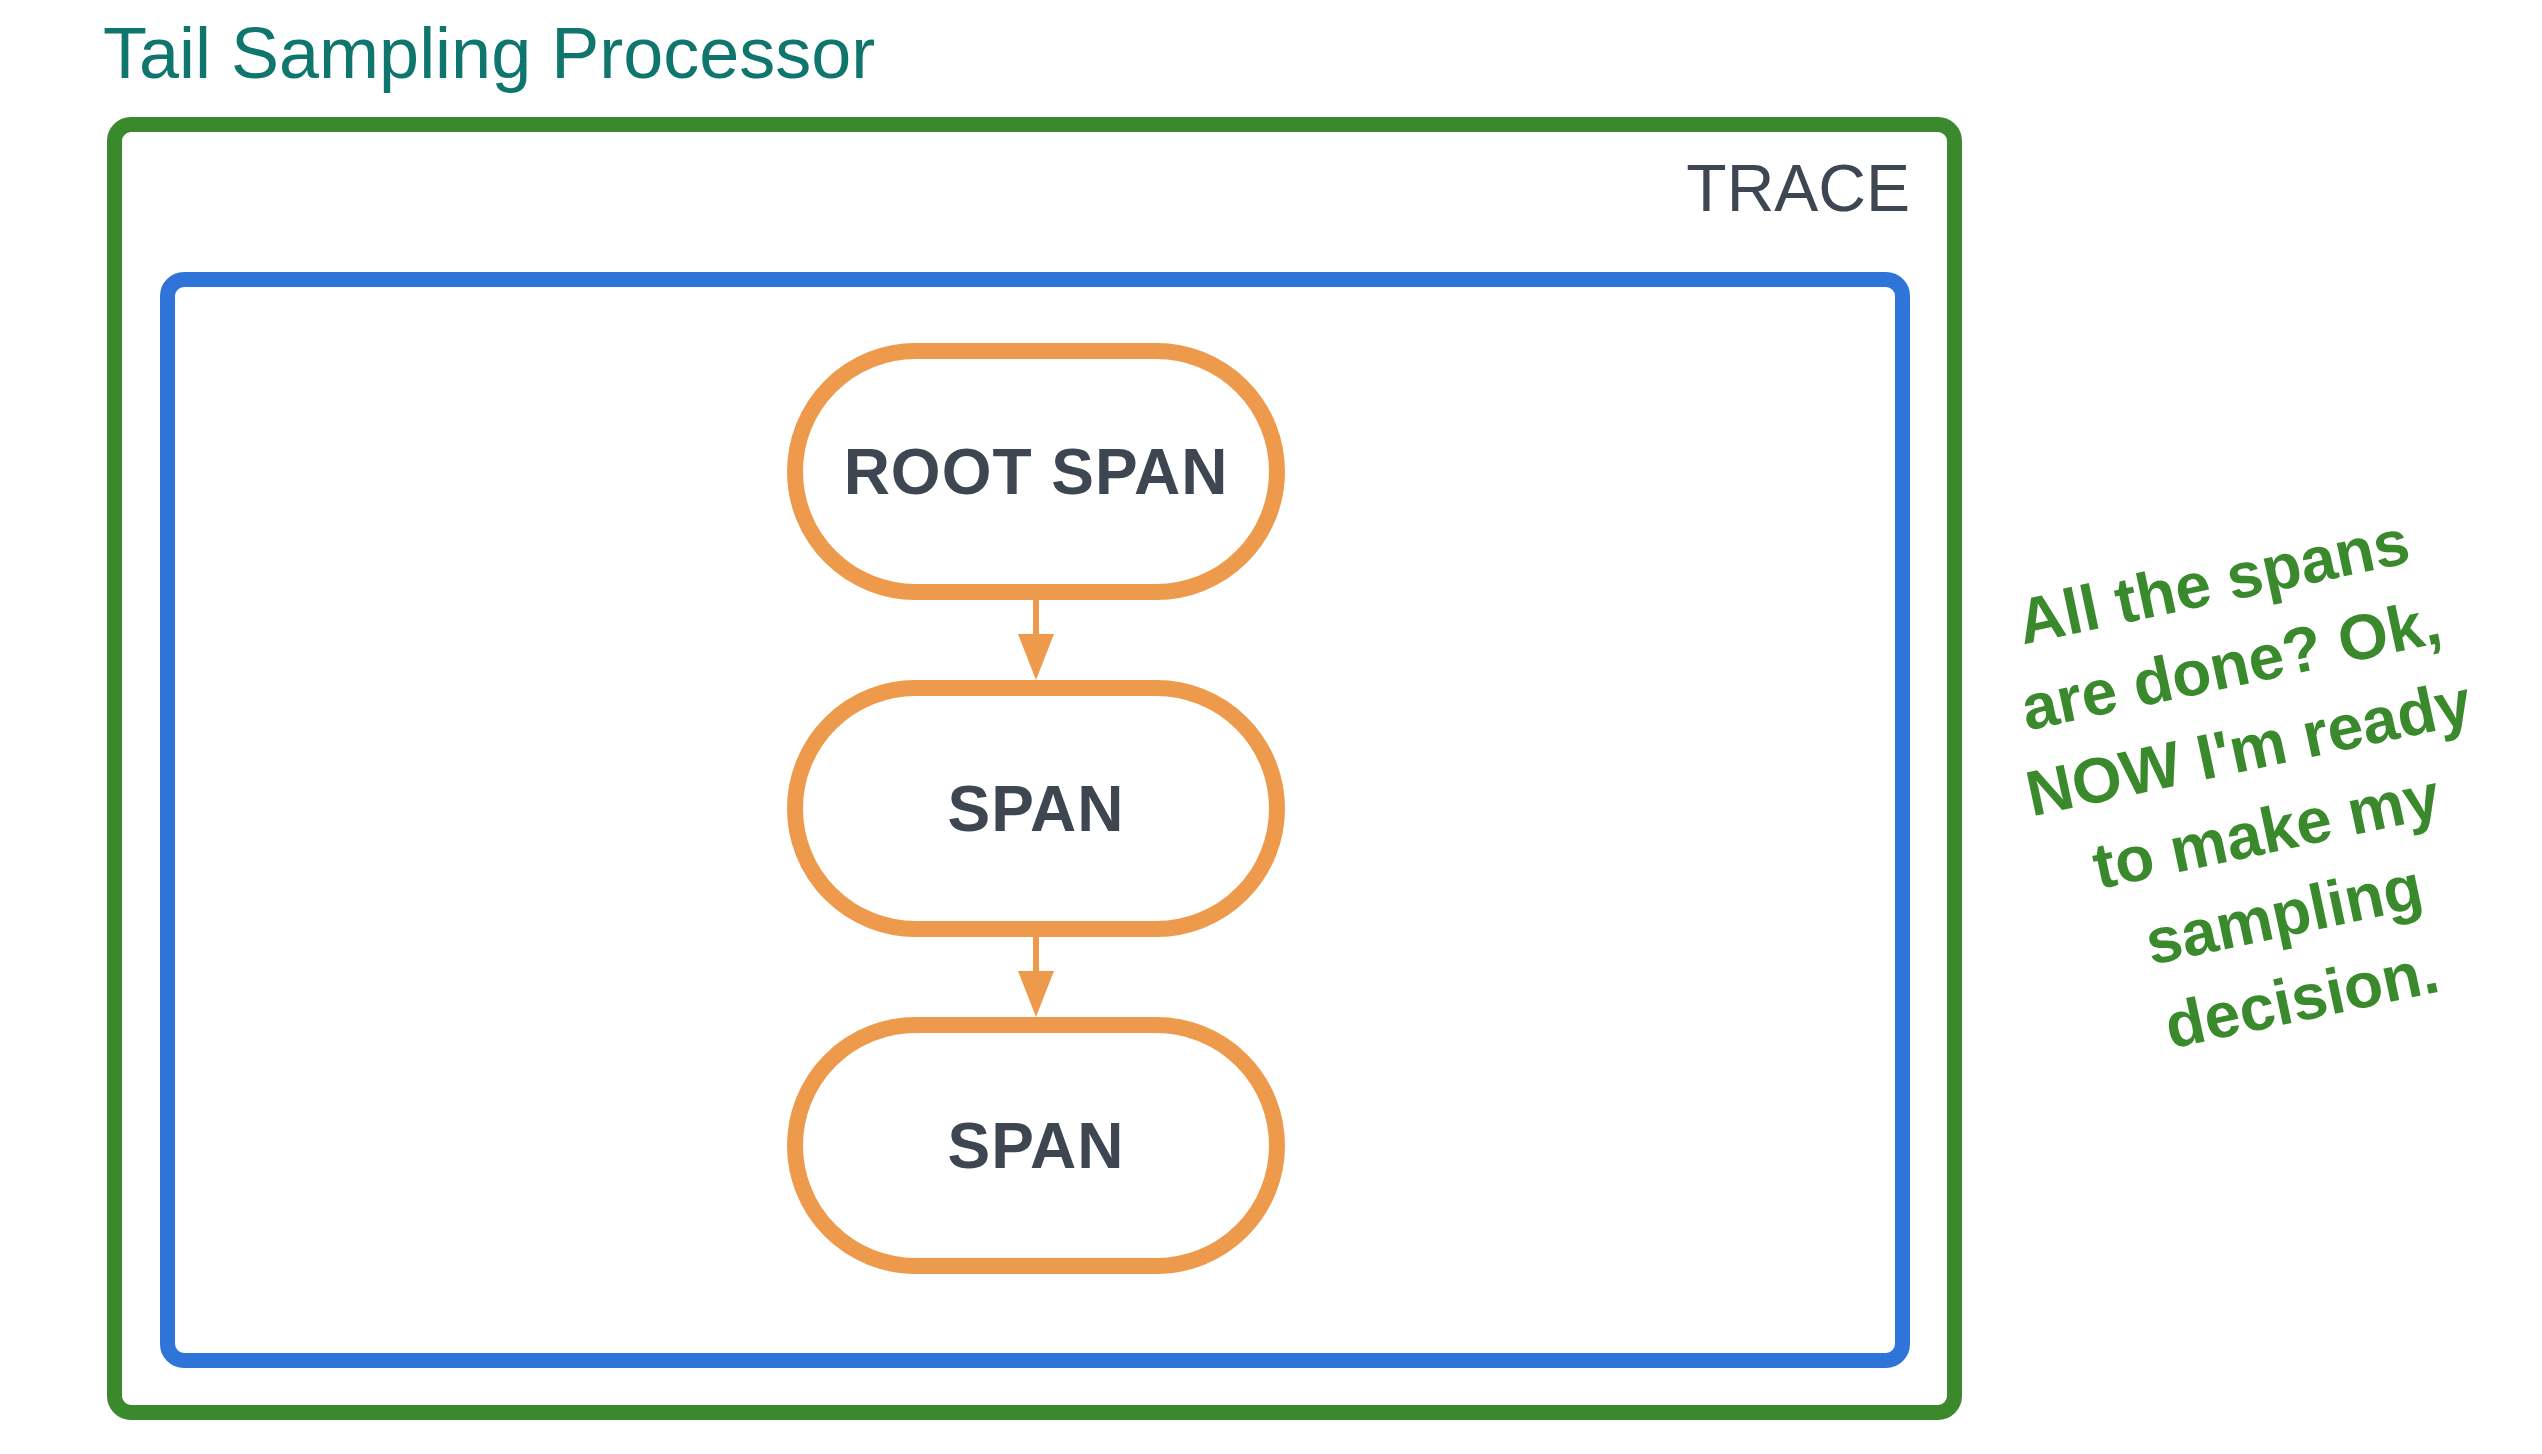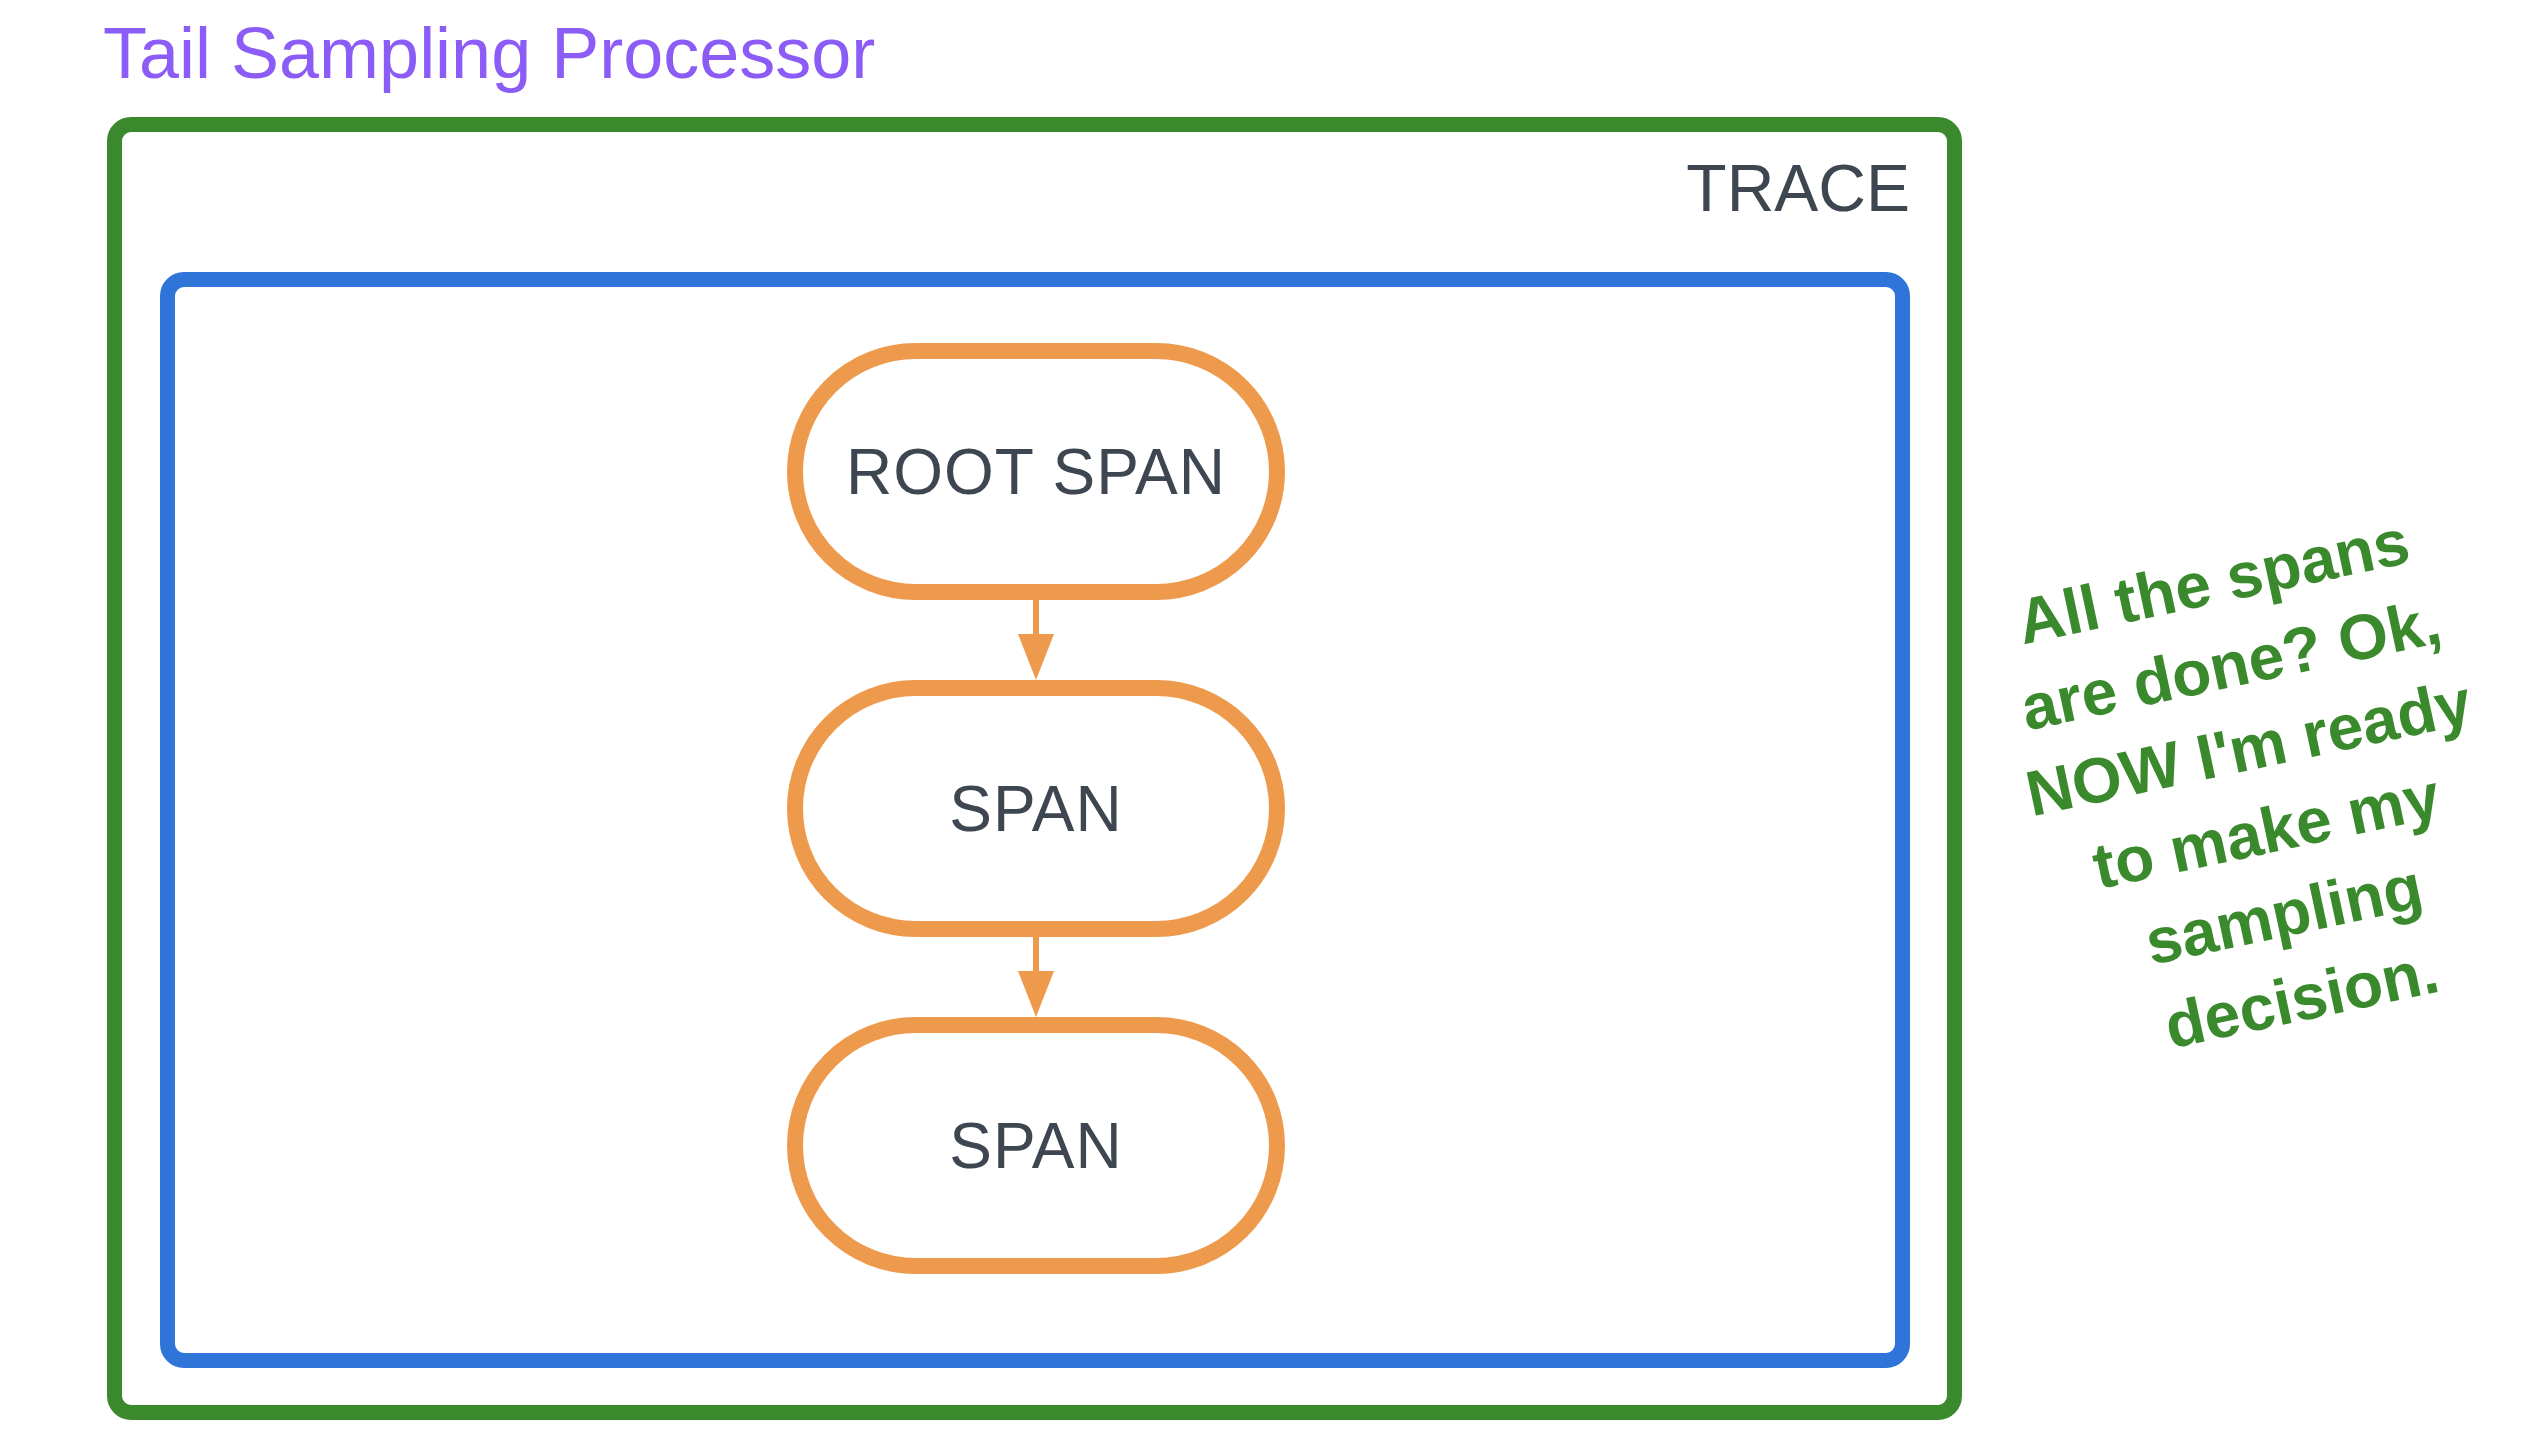--- a/index.html
+++ b/index.html
@@ -14,21 +14,21 @@
     height: 1454px;
     background: #ffffff;
     overflow: hidden;
   }
   .page-title {
     position: absolute;
     left: 103px;
     top: 12px;
     font-size: 72px;
     font-weight: 400;
-    color: #8b5cf6;
+    color: #0f766e;
     white-space: nowrap;
   }
   .green-box {
     position: absolute;
     left: 107px;
     top: 117px;
     width: 1855px;
     height: 1303px;
     border: 15px solid #3a8a2d;
     border-radius: 24px;
@@ -62,21 +62,21 @@
     width: 498px;
     height: 257px;
     border: 16px solid #ee9a4d;
     border-radius: 129px;
     box-sizing: border-box;
     background: #ffffff;
     display: flex;
     align-items: center;
     justify-content: center;
     font-size: 64px;
-    font-weight: 400;
+    font-weight: 700;
     color: #3d4651;
     letter-spacing: 1px;
     white-space: nowrap;
   }
   .node-1 { top: 343px; }
   .node-2 { top: 680px; }
   .node-3 { top: 1017px; }
   .arrow {
     position: absolute;
     left: 1014px;

